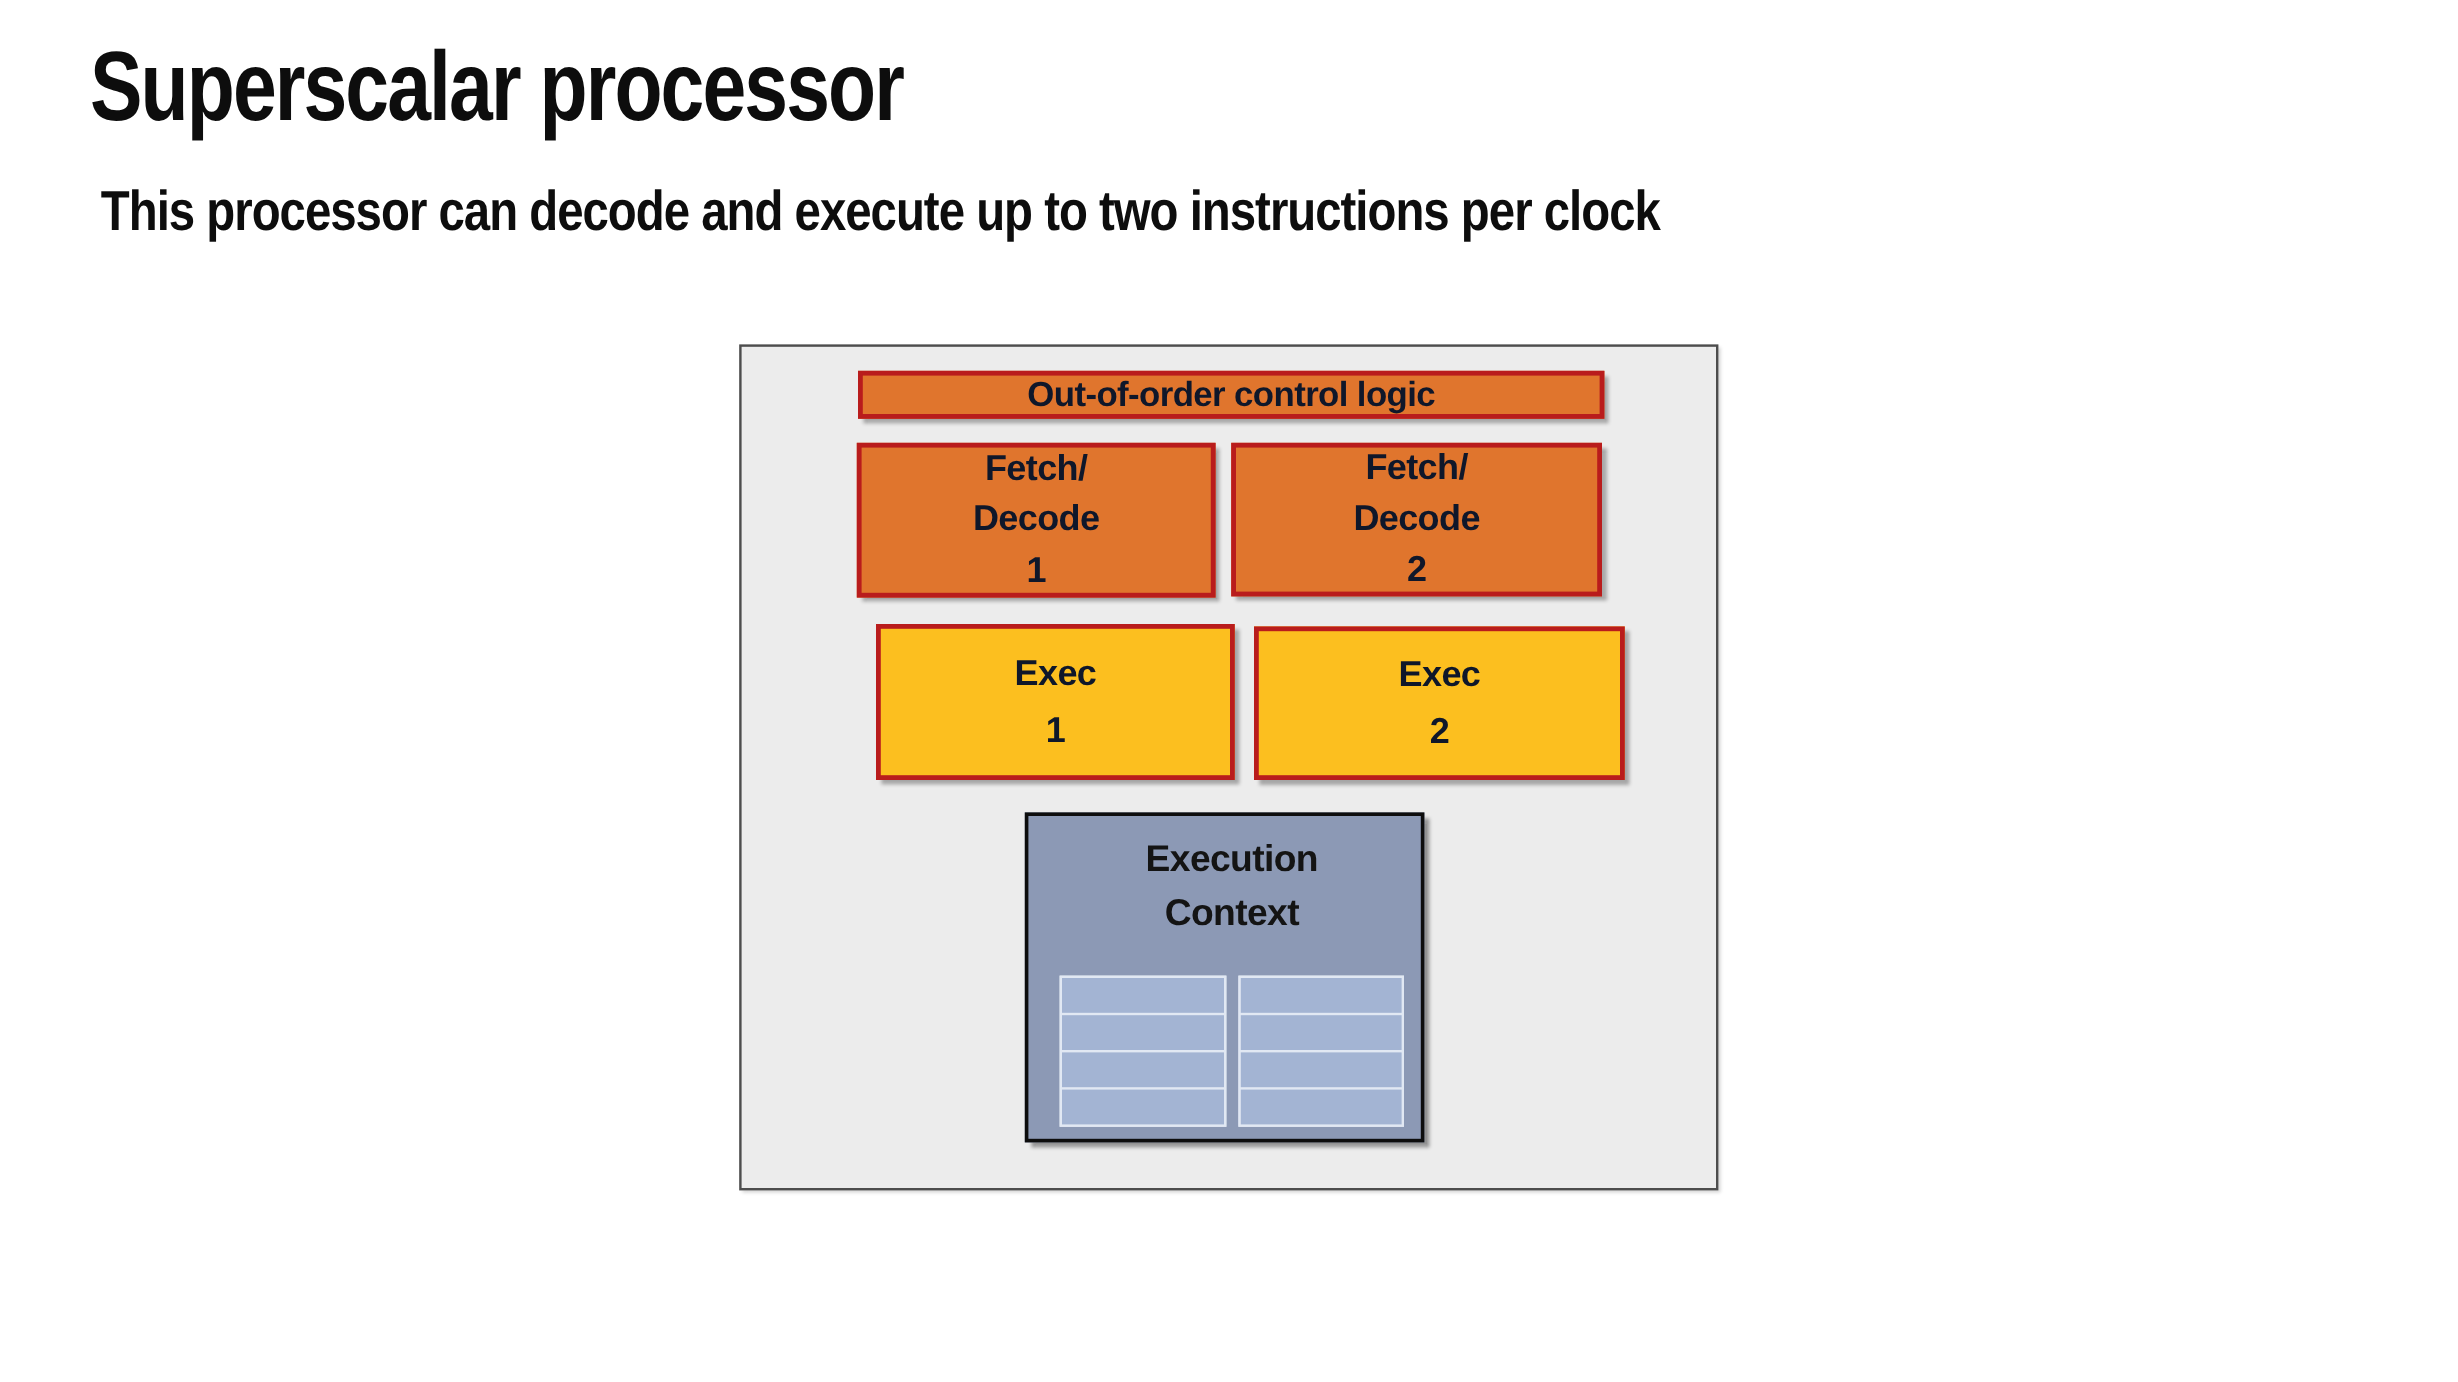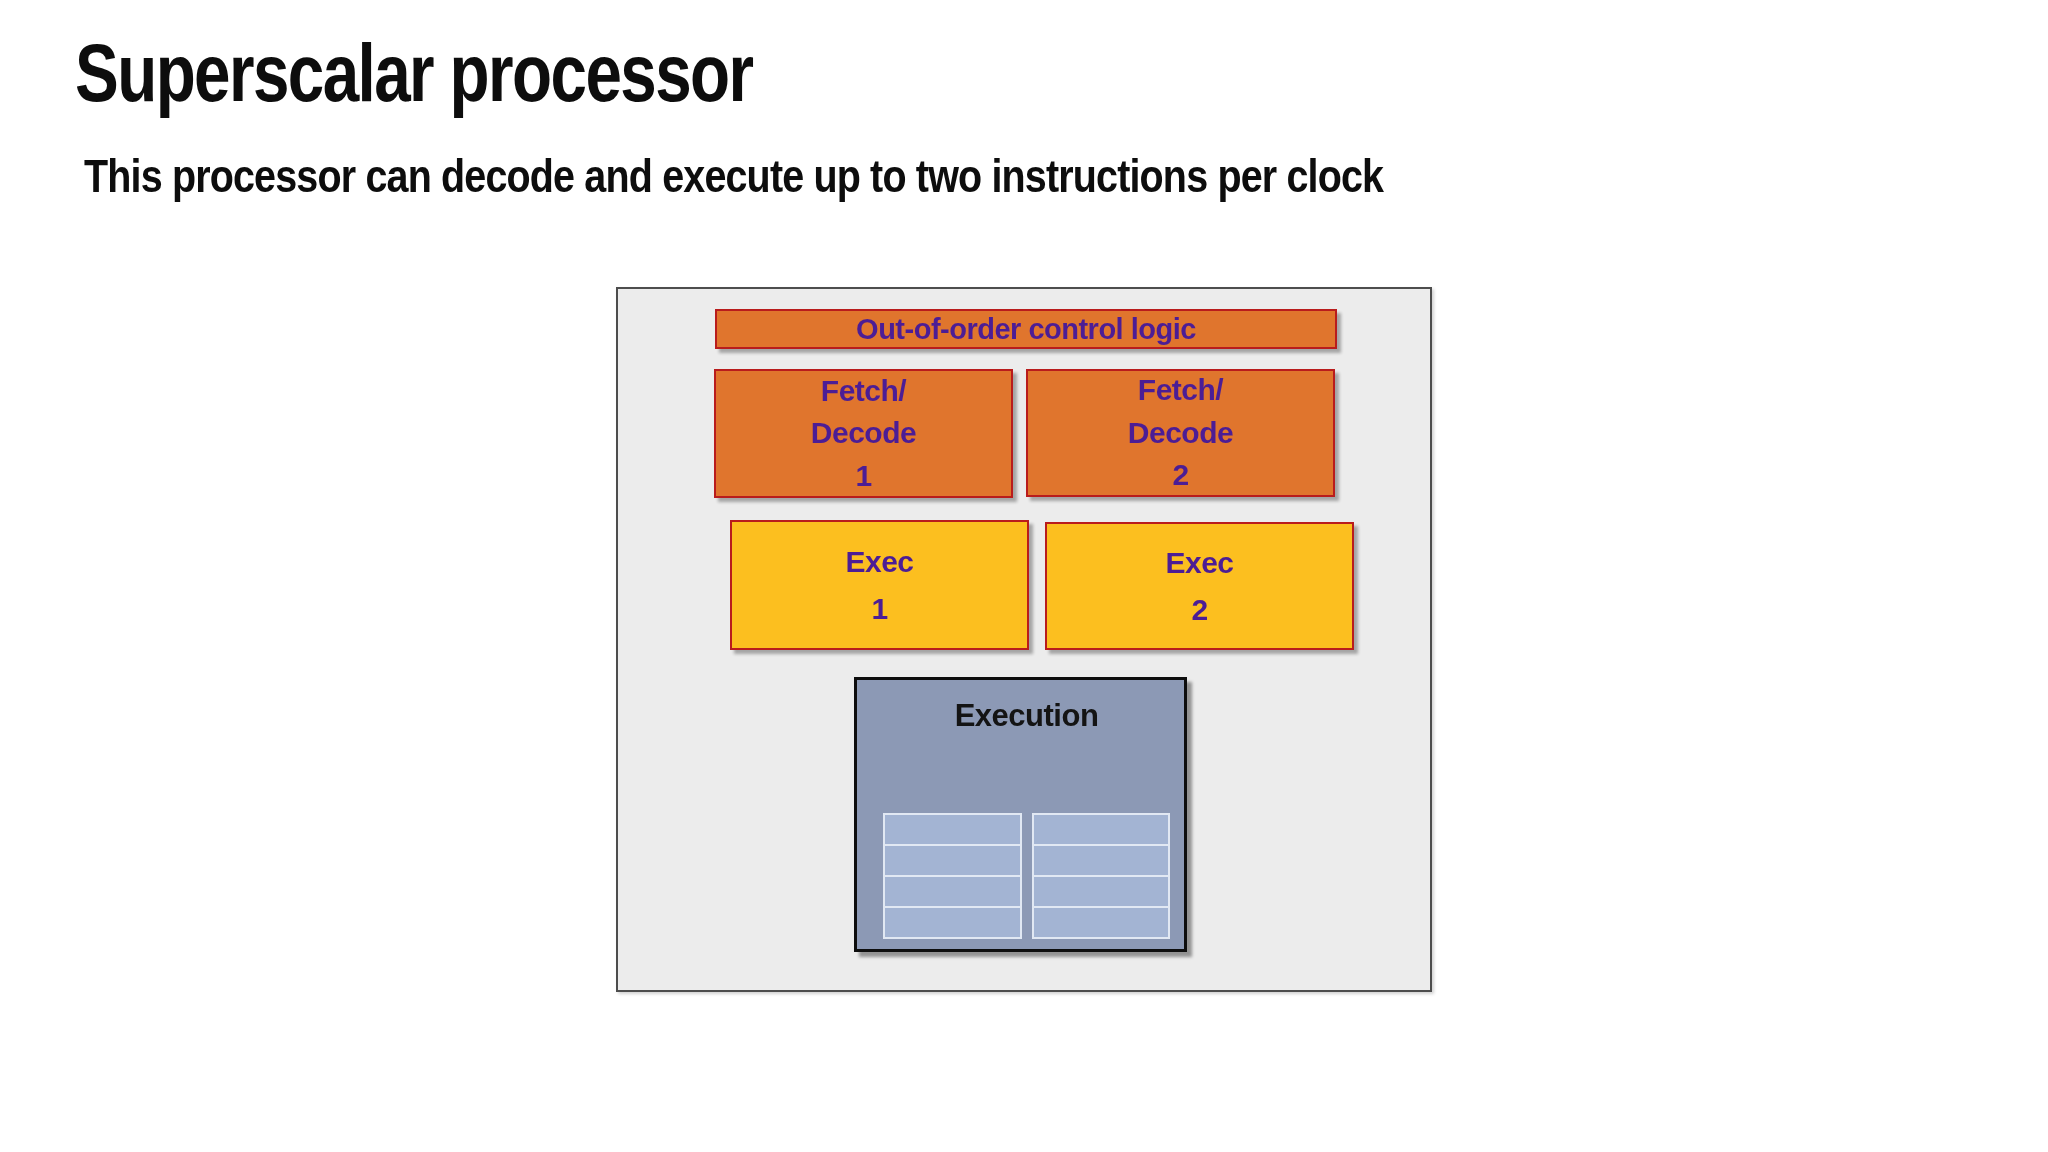--- a/index.html
+++ b/index.html
@@ -30,26 +30,26 @@
   .frame {
     position: absolute; left: 616px; top: 287px;
     width: 816px; height: 705px;
     background: #ECECEC;
     border: 2px solid #4d4d4d;
     box-shadow: 2px 2px 3px rgba(0,0,0,0.18);
   }
 
   .box {
     position: absolute;
-    border: 2px solid #b91c1c;
+    border: 4px solid #b91c1c;
     box-shadow: 4px 4px 3px rgba(0,0,0,0.30);
     display: flex; flex-direction: column;
     align-items: center; justify-content: center;
     text-align: center;
-    font-weight: bold; color: #4c1d95;
+    font-weight: bold; color: #0f172a;
     letter-spacing: -0.5px;
   }
   .orange { background: #E0752D; }
   .yellow { background: #FCBF1F; margin-left: 16px; }
 
   .ctrl-bar {
     left: 97px; top: 20px; width: 622px; height: 40px;
     font-size: 29px;
   }
   .fetch1 { left: 96px;  top: 80px;  width: 299px; height: 129px; font-size: 30px; line-height: 1.42; }
@@ -115,20 +115,21 @@
   </div>
 
   <div class="box yellow exec2">
     <span>Exec</span>
     <span>2</span>
   </div>
 
   <div class="context">
     <div class="context-label">
       <div>Execution</div>
+      <div>Context</div>
     </div>
     <div class="reg-tables">
         <div class="reg-table">
           <div class="reg-row"></div>
           <div class="reg-row"></div>
           <div class="reg-row"></div>
           <div class="reg-row"></div>
         </div>
         <div class="reg-table">
           <div class="reg-row"></div>

